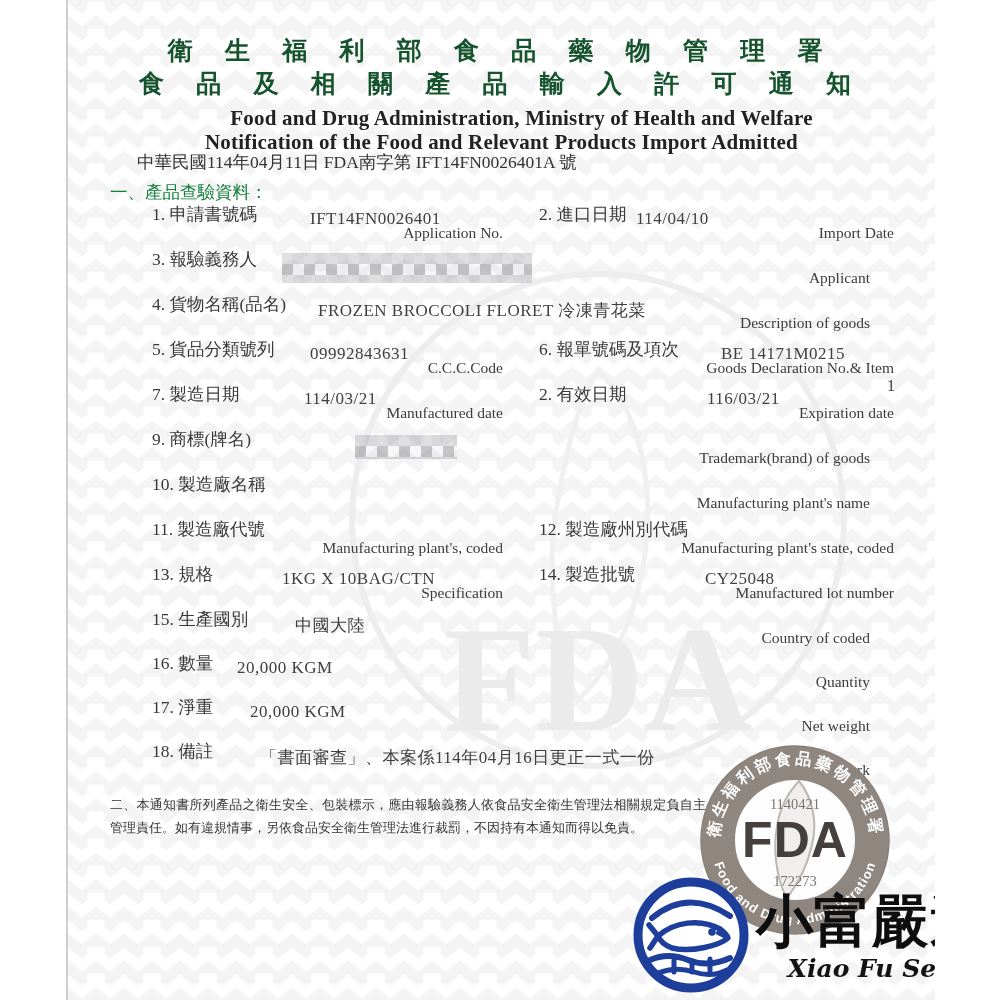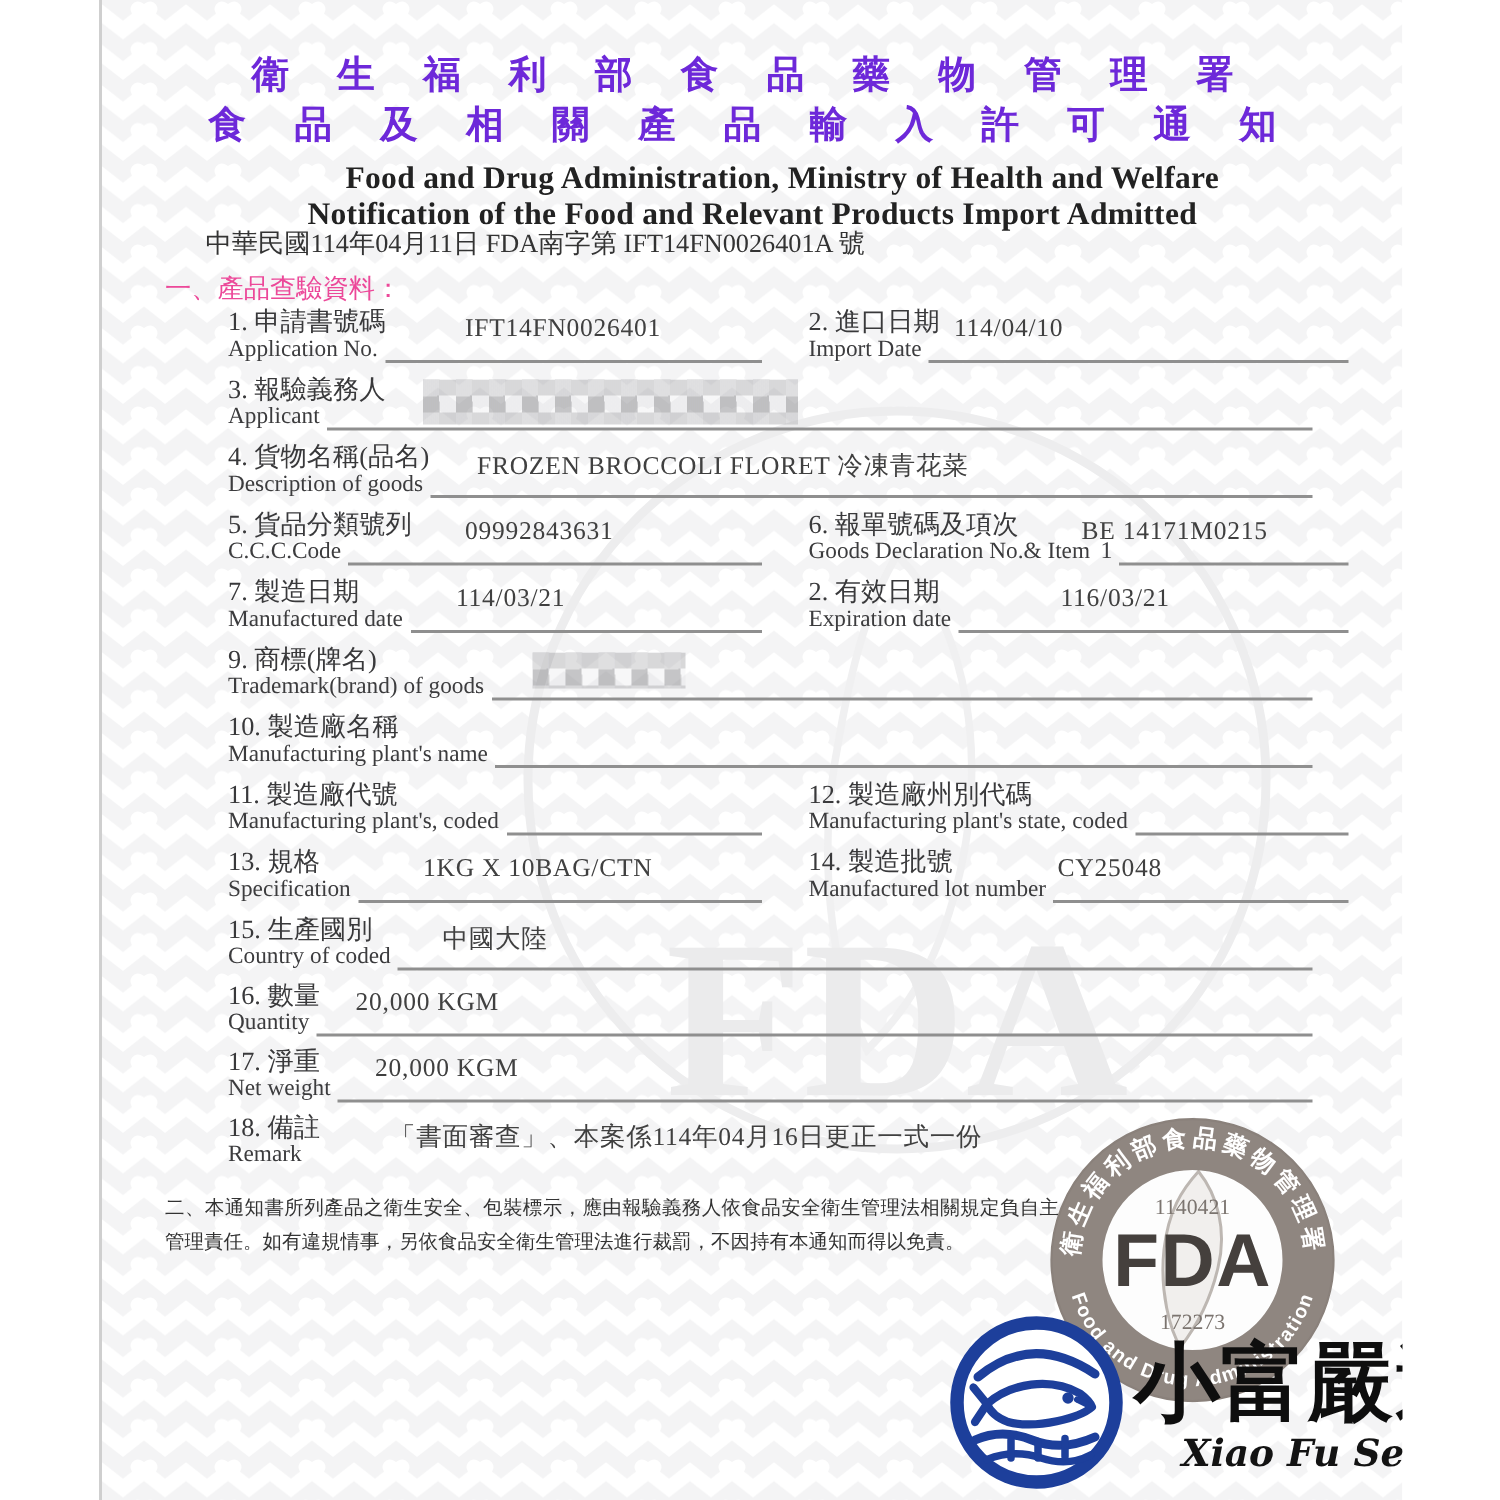--- a/index.html
+++ b/index.html
@@ -6,33 +6,33 @@
   body{width:1000px;height:1000px;position:relative;overflow:hidden;
        font-family:"Liberation Serif","DejaVu Serif",serif;color:#3a3a3c;}
   .doc{position:absolute;left:66px;top:0;width:867px;height:1000px;
        border-left:2px solid #cfcfcf;overflow:hidden;}
   .bg,.wm{position:absolute;pointer-events:none;}
   .bg{left:0;top:0;z-index:0;}
   .wm{z-index:1;}
   .content{position:absolute;inset:0;z-index:2;}
 
   .titles{position:absolute;left:0;top:34px;width:100%;text-align:center;}
-  .t-zh{font-size:25px;font-weight:600;color:#6d28d9;letter-spacing:13px;line-height:33px;}
+  .t-zh{font-size:25px;font-weight:600;color:#14532d;letter-spacing:13px;line-height:33px;}
   .t-en{font-size:21px;font-weight:700;color:#222;line-height:24px;letter-spacing:0.2px;}
   .t-en.first{margin-top:6px;padding-left:40px;}
 
   .dateline{position:absolute;left:69px;top:150px;font-size:17.5px;color:#333;}
-  .section{position:absolute;left:42px;top:180px;font-size:17.5px;color:#ec4899;}
+  .section{position:absolute;left:42px;top:180px;font-size:17.5px;color:#15803d;}
 
   .field{position:absolute;height:40px;}
   .col1{left:84px;width:356px;}
   .col2{left:447px;width:360px;margin-left:24px;}
   .full{left:84px;width:723px;}
   .zh{font-size:17.5px;line-height:20px;color:#39393b;white-space:nowrap;}
-  .en{display:flex;align-items:flex-end;height:18px;}
+  .en{display:flex;align-items:flex-end;height:18px;flex-direction:column;}
   .enlab{font-size:15.5px;line-height:18px;white-space:nowrap;padding-right:5px;color:#3c3c3e;}
   .uline{flex:1;border-bottom:2px solid #8f8f8f;height:16px;}
   .val{position:absolute;top:5px;font-size:17px;color:#404040;letter-spacing:0.5px;white-space:nowrap;}
   .onlineval{font-size:16px;padding:0 4px 0 2px;color:#414144;}
   .mosaic{position:absolute;filter:blur(0.4px);
     background:
       repeating-linear-gradient(90deg, rgba(110,110,115,0.18) 0 11px, rgba(0,0,0,0) 11px 22px),
       repeating-conic-gradient(rgba(125,125,130,0.30) 0% 25%, rgba(190,190,195,0.12) 0% 50%);
     background-size:44px 44px,22px 22px;}
 

